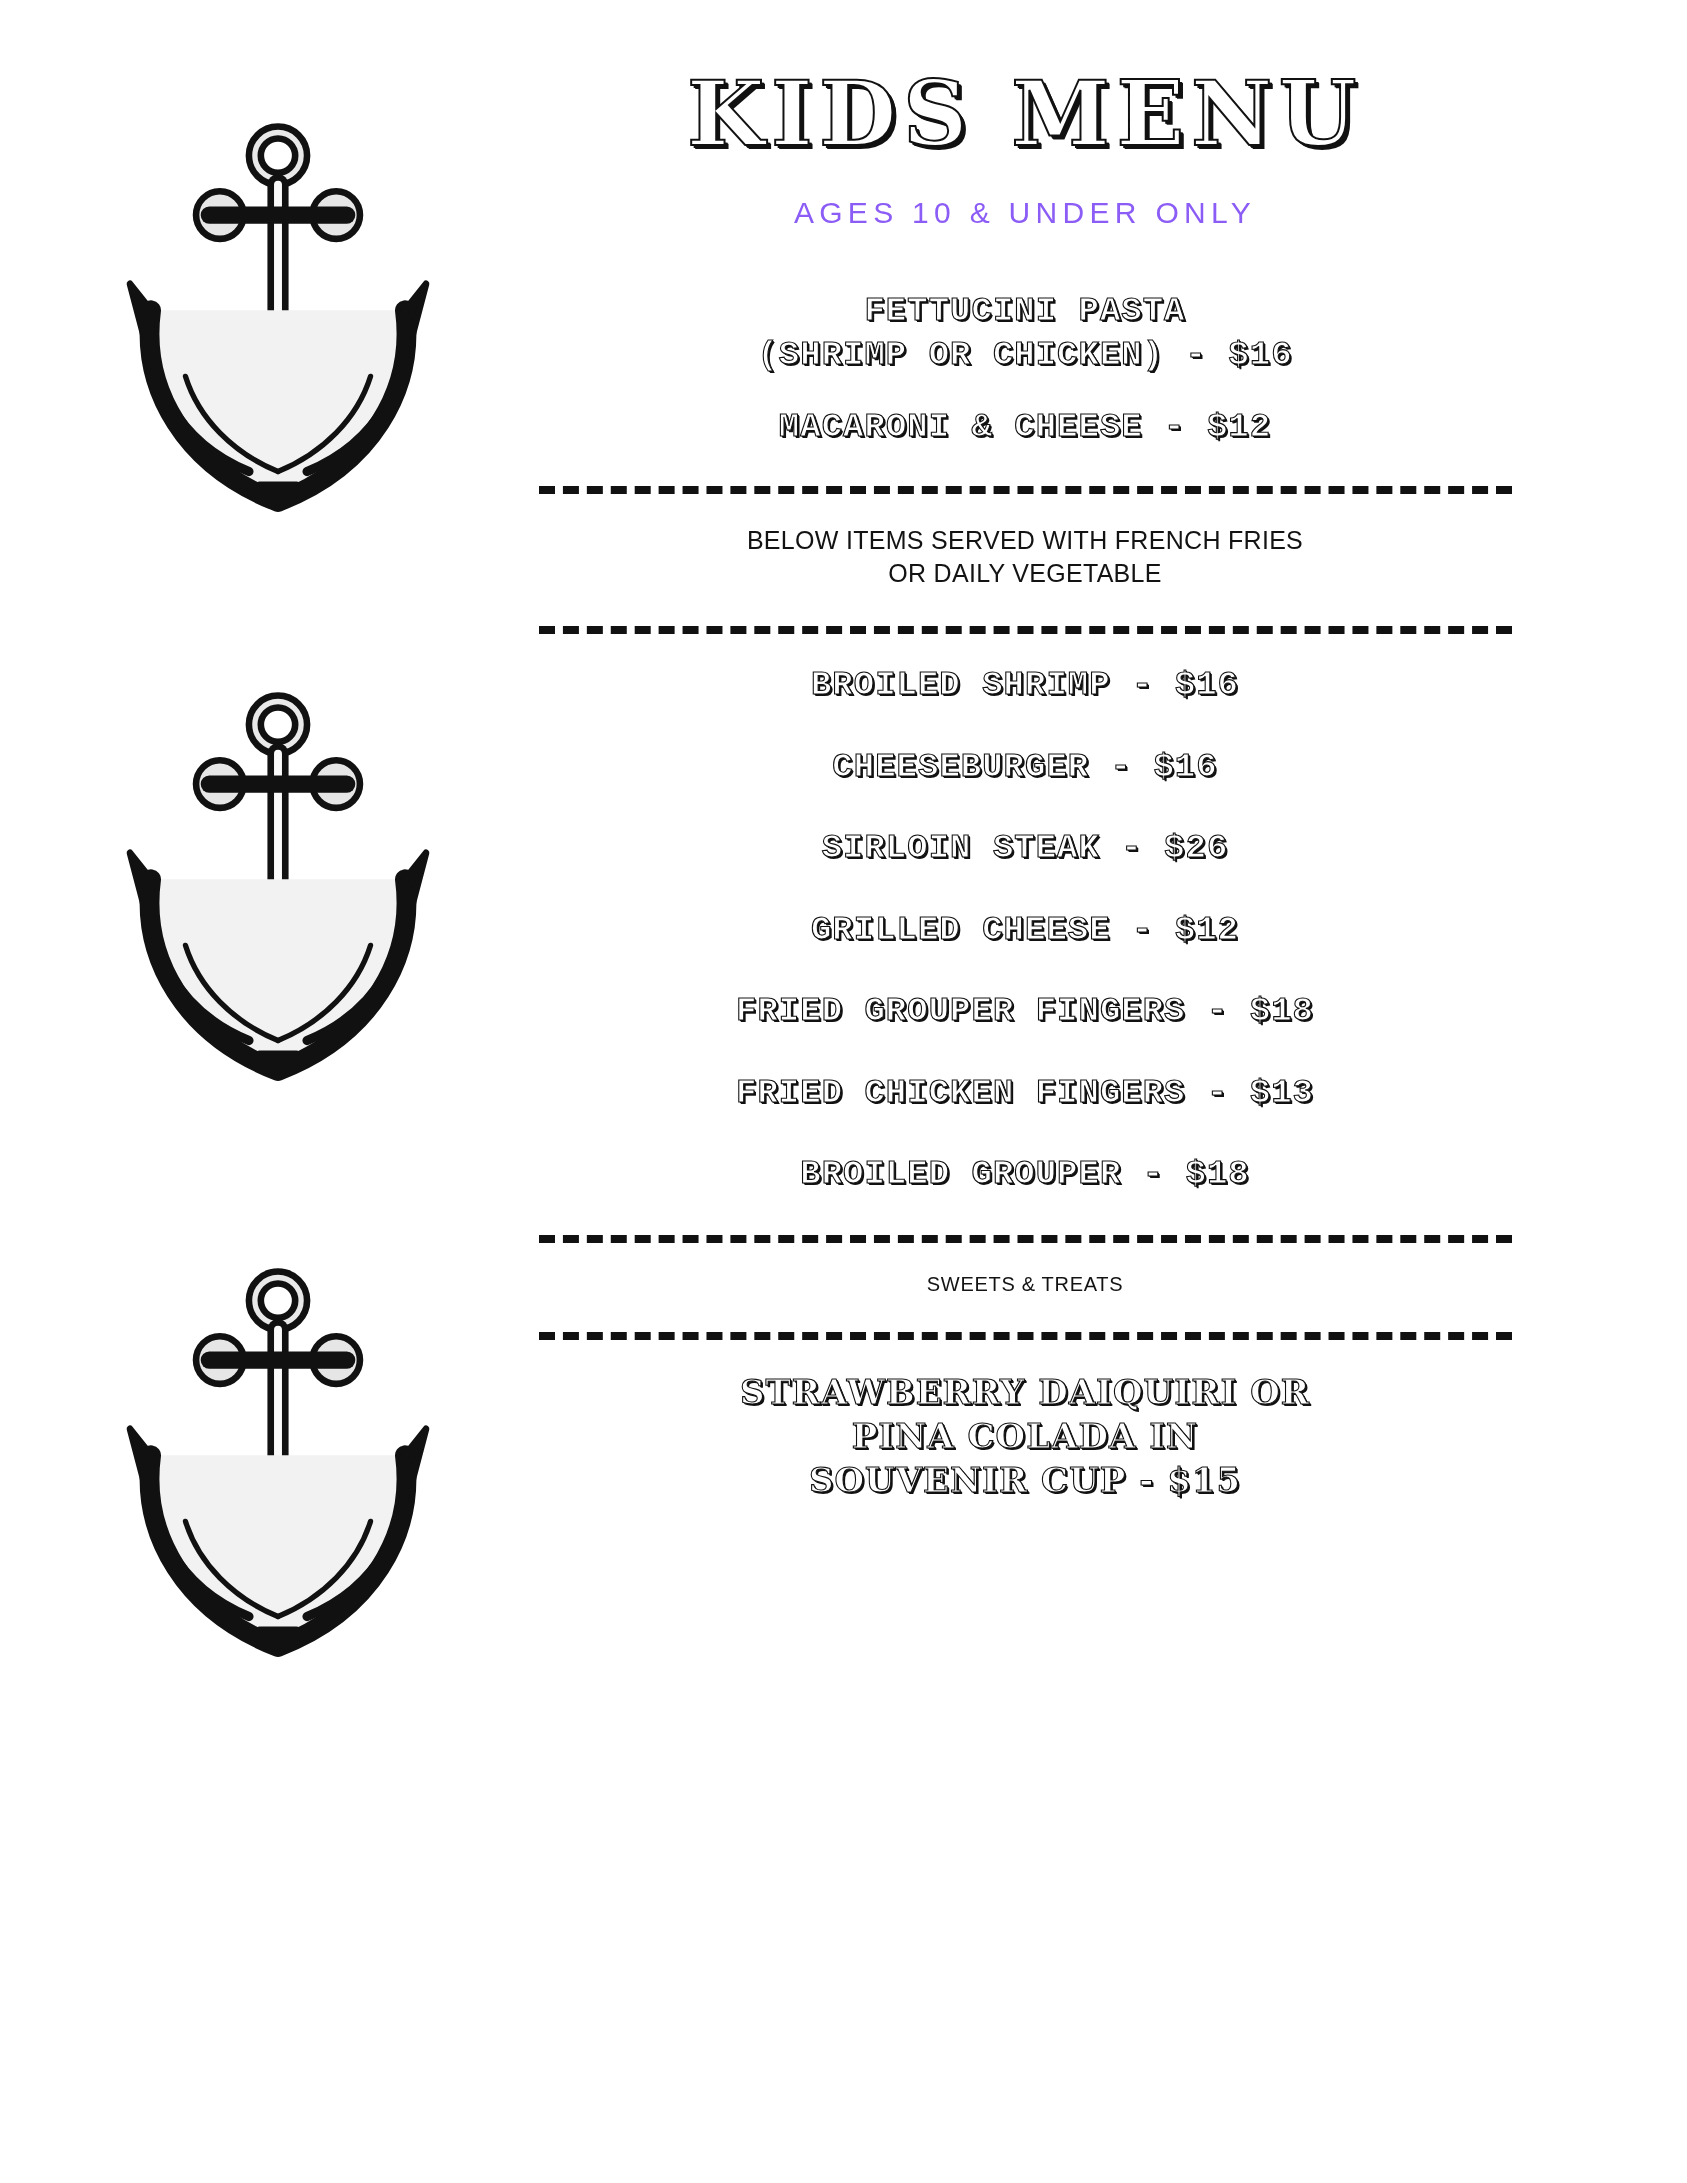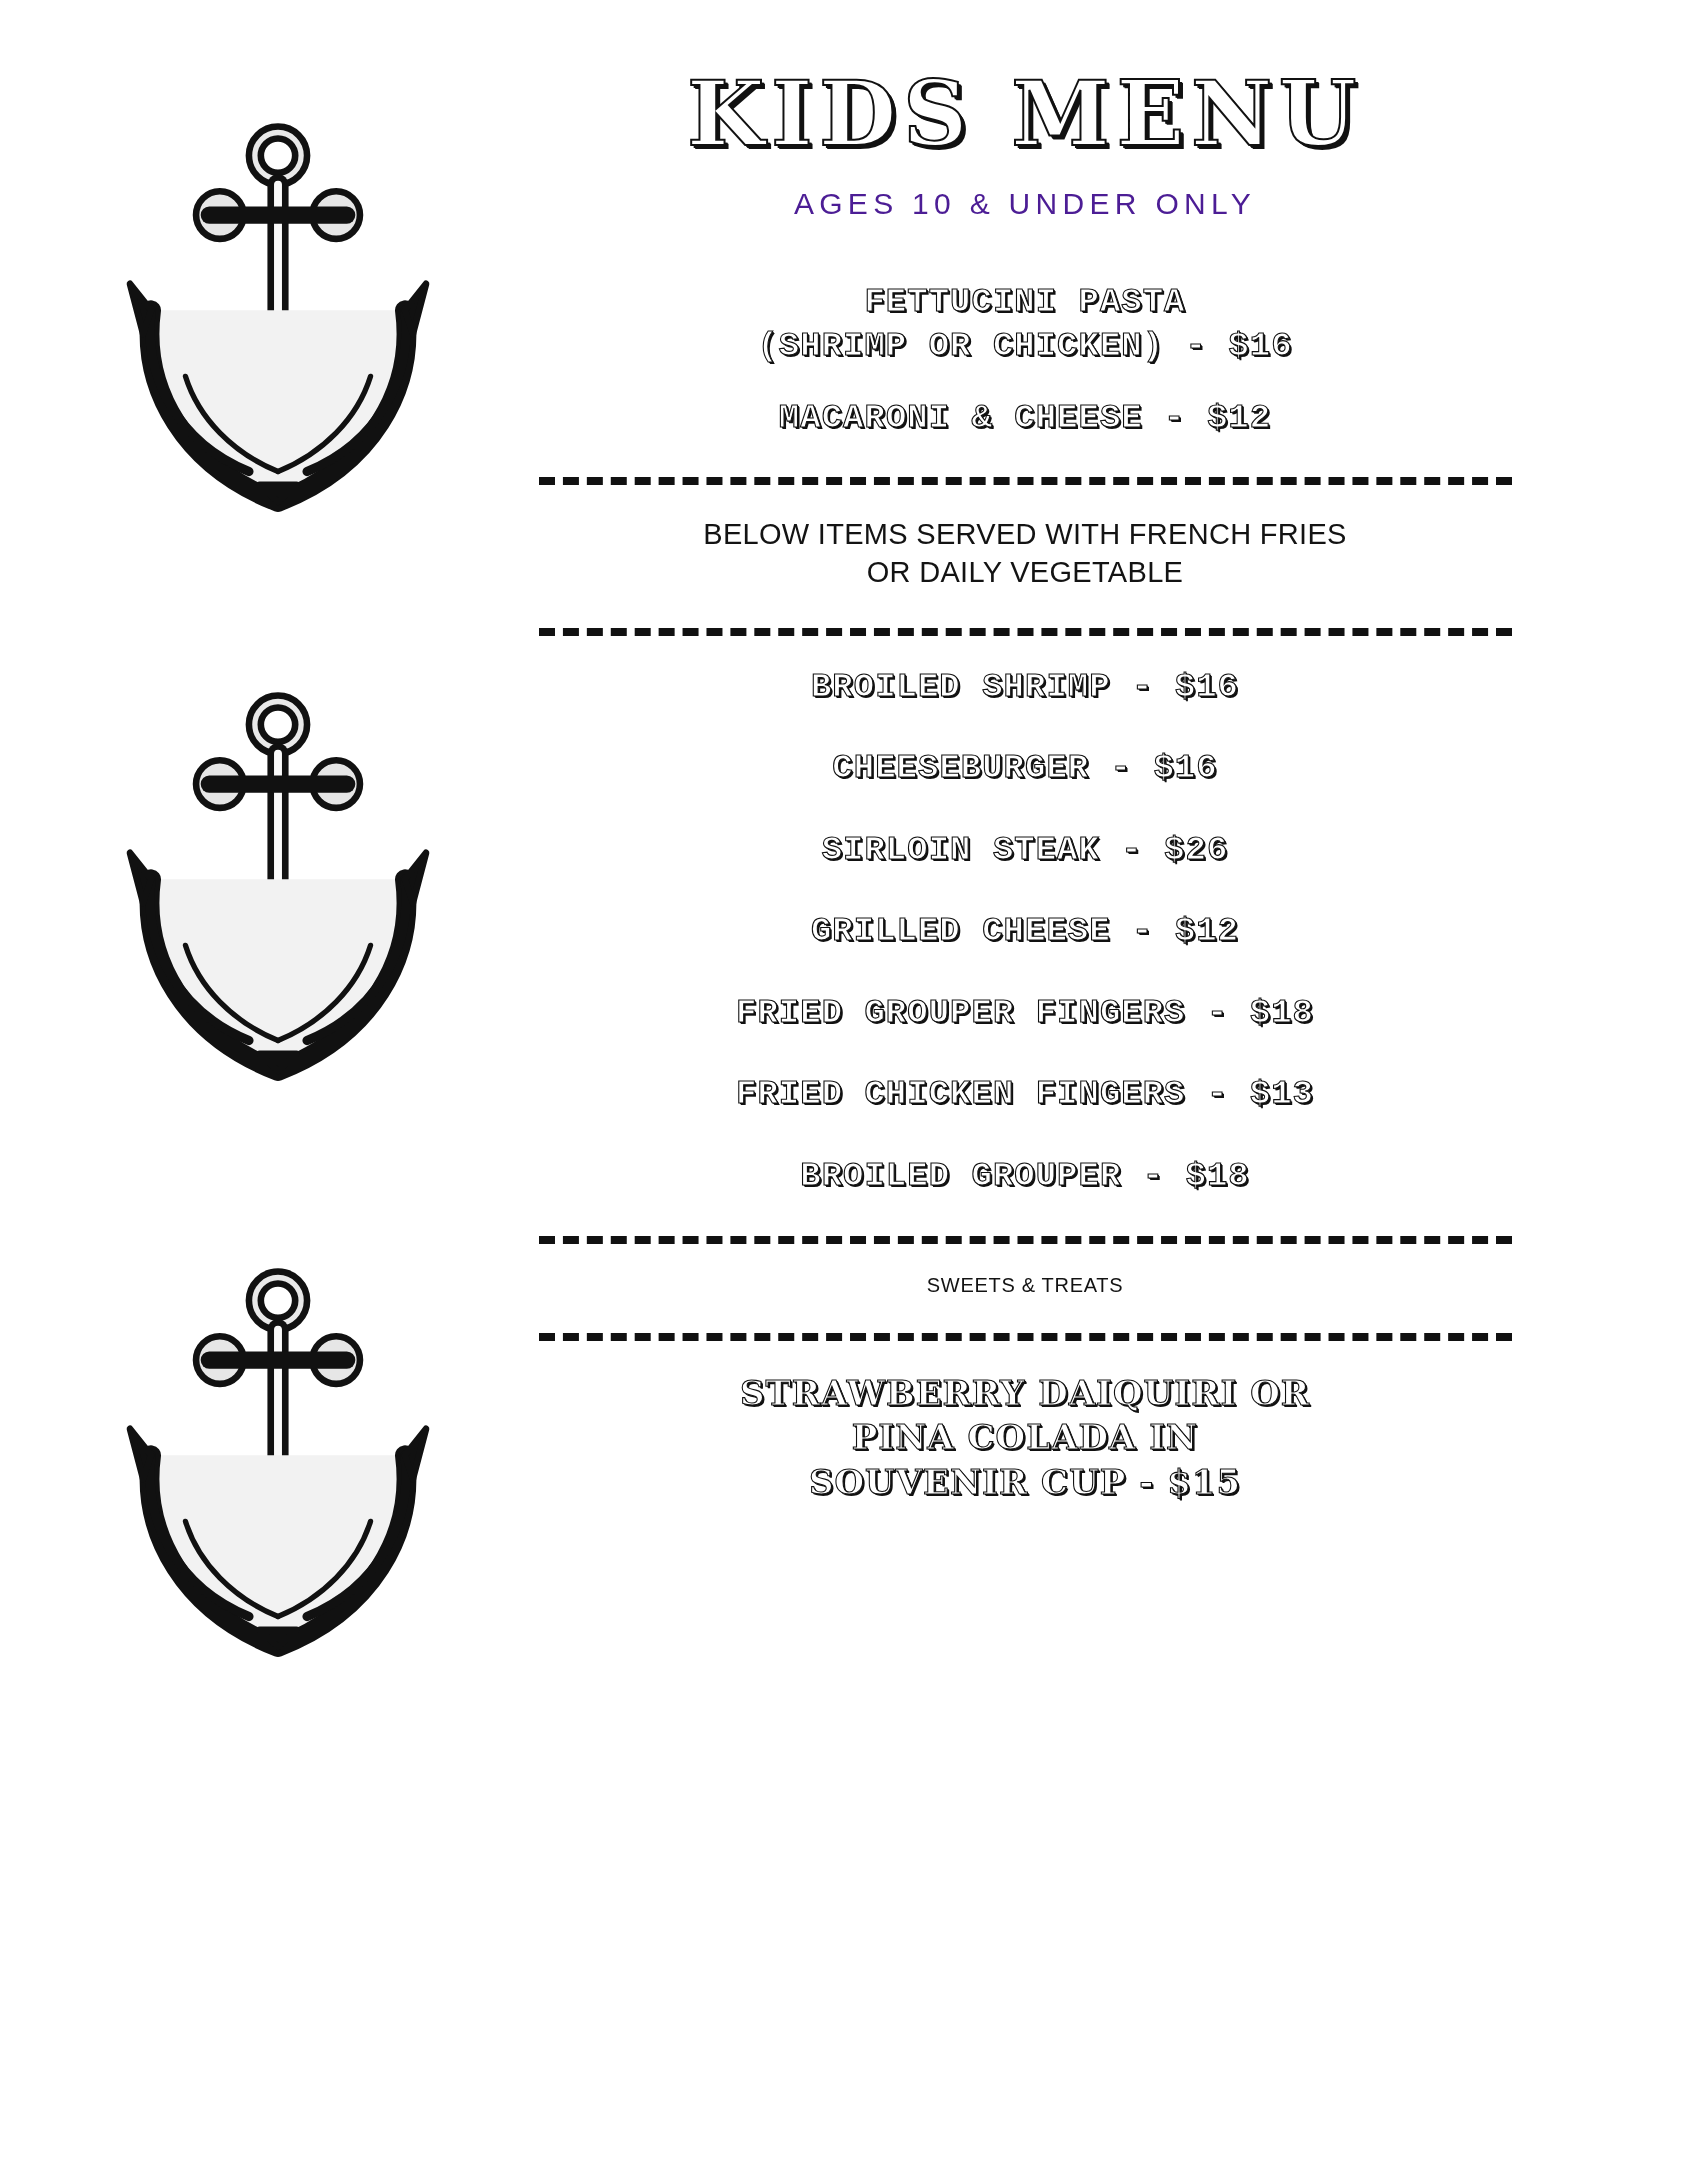--- a/index.html
+++ b/index.html
@@ -62,22 +62,22 @@
        4px 4px 0 #111111,
        3.3px 3.3px 0 #111111,
        2.6px 2.6px 0 #111111;
     white-space: nowrap;
   }
 
   .subtitle {
     font-family: "Liberation Sans", sans-serif;
     font-size: 30px;
     letter-spacing: 5.3px;
-    margin-top: 27px;
-    color: #4c1d95;
+    margin-top: 36px;
+    color: #8b5cf6;
     font-weight: 400;
   }
 
   .menu-block {
     margin-top: 60px;
   }
 
   .item {
     font-family: Liberation Mono, monospace;
     font-weight: bold;
@@ -101,21 +101,21 @@
   
   .sep {
     margin: 36px auto 30px auto;
     width: 973px;
     height: 0;
     border-top: 8.6px dashed #111111;
   }
 
   .note {
     font-family: "Liberation Sans", sans-serif;
-    font-size: 29px;
+    font-size: 25px;
     line-height: 1.32;
     color: #131313;
     letter-spacing: 0.3px;
     white-space: pre-line;
     margin: 0;
   }
 
   .section-label {
     font-family: "Liberation Sans", sans-serif;
     font-size: 20px;

